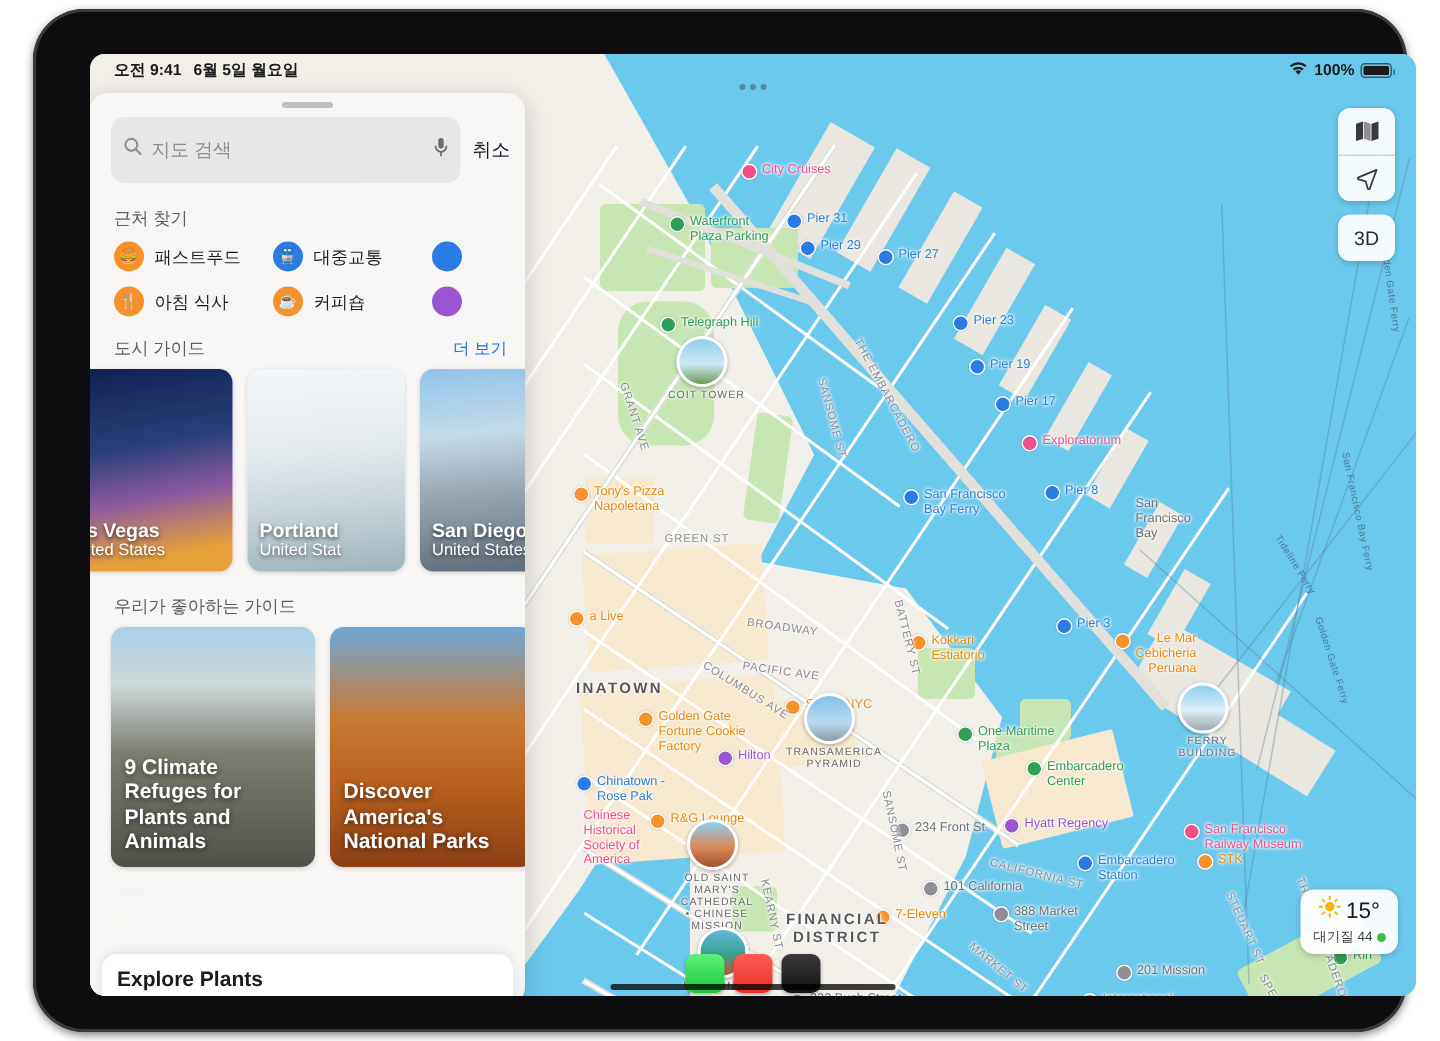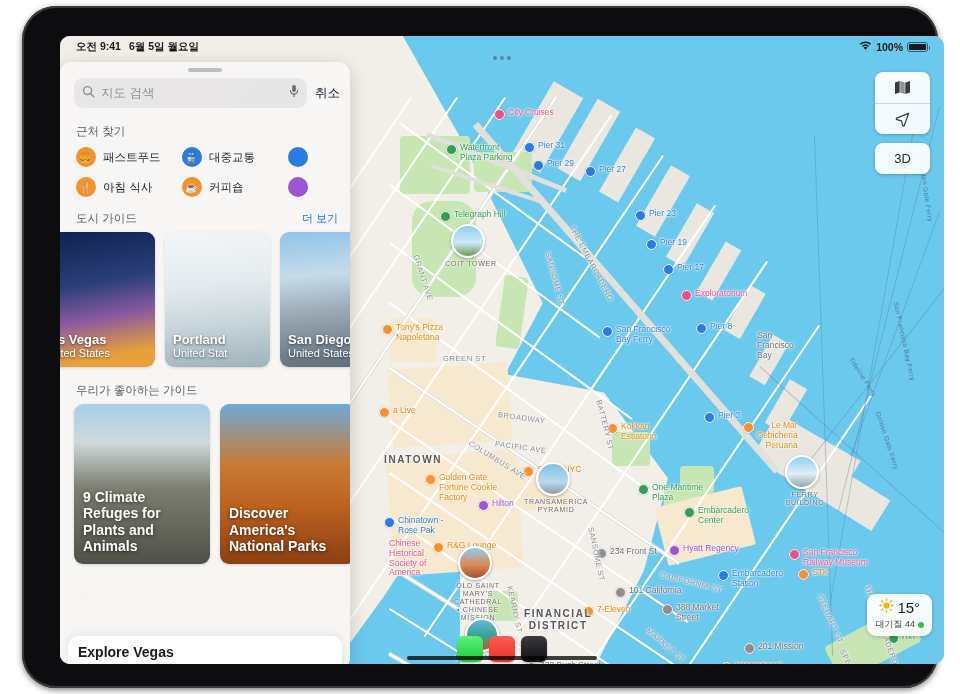--- a/index.html
+++ b/index.html
@@ -182,21 +182,21 @@
     background: rgba(60,60,67,.3);
     margin: 6px auto 4px;
   }
   #search-row {
     display: flex; align-items: center;
     gap: 8px;
     padding: 2px 10px 10px 14px;
   }
   #search-field {
     flex: 1;
-    height: 30px;
+    height: 44px;
     background: rgba(118,118,128,.12);
     border-radius: 9px;
     display: flex; align-items: center;
     padding: 0 8px;
     gap: 6px;
   }
   #search-field .ph { color: #8e8e93; font-size: 12.5px; flex: 1; }
   #cancel-btn { color: #0f172a; font-size: 12.5px; font-weight: 500; }
 
   .section-head {
@@ -275,21 +275,21 @@
     display: flex; flex-direction: column; gap: 9px;
     align-items: center;
   }
   .ctrl-group {
     background: rgba(255,255,255,.92);
     border-radius: 8px;
     box-shadow: 0 1px 4px rgba(0,0,0,.22);
     overflow: hidden;
   }
   .ctrl-btn {
-    width: 55px; height: 31px;
+    width: 38px; height: 31px;
     display: flex; align-items: center; justify-content: center;
     color: #2b2b2e;
   }
   .ctrl-btn + .ctrl-btn { border-top: .5px solid rgba(60,60,67,.2); }
   #btn-3d { font-size: 13px; font-weight: 500; }
 
   #lookaround-btn {
     position: absolute; left: 12px; bottom: 52px;
     width: 31px; height: 31px;
     background: rgba(255,255,255,.94);
@@ -663,21 +663,21 @@
     <div class="cards-row" id="guide-cards">
           <div class="guide-card" style="background: linear-gradient(rgb(169, 207, 232) 0%, rgb(207, 217, 218) 24%, rgb(125, 127, 114) 52%, rgb(79, 81, 72) 100%);">
             <div class="gt">9 Climate Refuges for Plants and Animals</div>
           </div>
           <div class="guide-card" style="background: linear-gradient(rgb(111, 168, 216) 0%, rgb(201, 122, 51) 38%, rgb(185, 96, 31) 66%, rgb(140, 63, 20) 100%);">
             <div class="gt">Discover America's National Parks</div>
           </div>
         </div>
 
     <div id="explore-strip">
-      <span>Explore Vegas</span>
+      <span>Explore Plants</span>
     </div>
   </div>
 
   <div id="map-controls">
     <div class="ctrl-group">
       <div class="ctrl-btn">
         <svg width="17" height="15" viewBox="0 0 18 16">
               <path d="M1 2.6 6 1v12.4L1 15z" fill="#3a3a3e"></path>
               <path d="M6.6 1 11.4 2.6V15L6.6 13.4z" fill="#8e8e93"></path>
               <path d="M12 2.6 17 1v12.4L12 15z" fill="#3a3a3e"></path>

